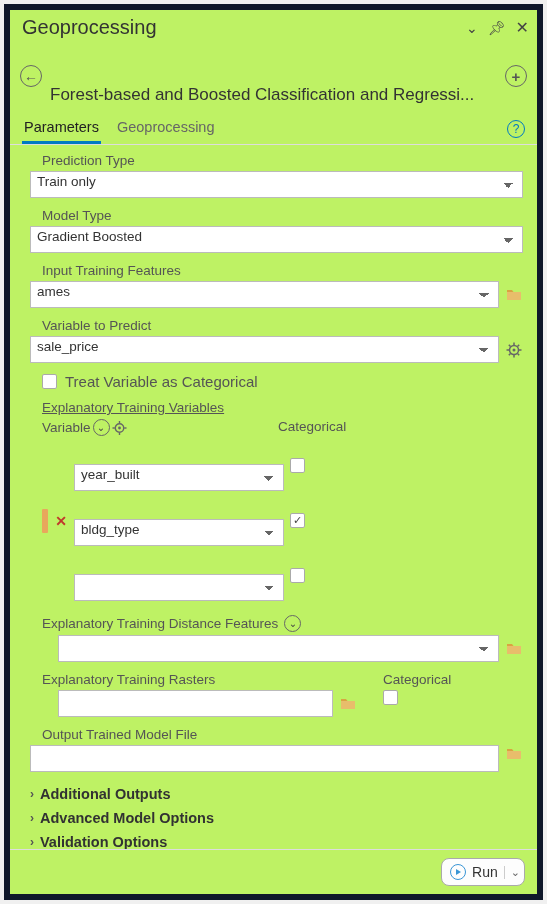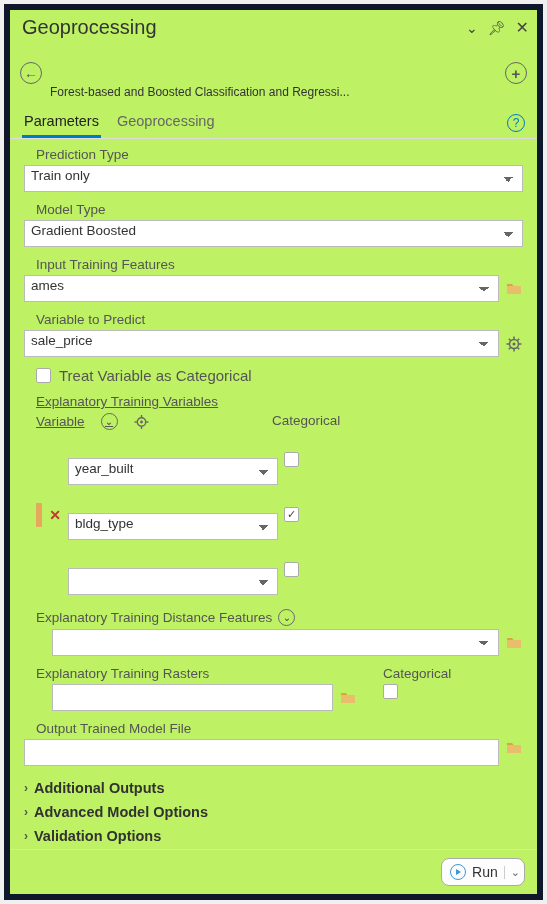--- a/index.html
+++ b/index.html
@@ -7,30 +7,30 @@
 
     .panel { background: #bef264; border: 6px solid #0f172a; width: 100%; height: 100%; display: flex; flex-direction: column; }
 
     .titlebar { display: flex; align-items: center; justify-content: space-between; padding: 6px 8px 2px 12px; }
     .titlebar h1 { font-size: 20px; font-weight: 400; color: #333; }
     .titlebar-icons { display: flex; gap: 10px; align-items: center; }
     .titlebar-icons span { cursor: pointer; color: #444; font-size: 14px; line-height: 1; }
 
     .toolname-row { display: flex; align-items: center; padding: 6px 10px 8px 10px; gap: 8px; }
     .back-btn { width: 22px; height: 22px; border: 1.5px solid #666; border-radius: 50%; display:flex; align-items:center; justify-content:center; cursor:pointer; color:#555; font-size:14px; }
-    .toolname { flex: 1; font-size: 12px; color: #333; white-space: nowrap; overflow: hidden; text-overflow: ellipsis; margin-top: 38px; }
+    .toolname { flex: 1; font-size: 17px; color: #333; white-space: nowrap; overflow: hidden; text-overflow: ellipsis; margin-top: 38px; }
     .add-btn { width: 22px; height: 22px; border: 1.5px solid #666; border-radius: 50%; display:flex; align-items:center; justify-content:center; cursor:pointer; color:#555; font-size:15px; font-weight:bold; }
 
     .tabs-row { display: flex; align-items:center; padding: 0 12px; border-bottom: 1px solid #ddd; }
     .tab { padding: 6px 2px 6px 2px; margin-right: 14px; font-size: 14.5px; color: #666; cursor: pointer; border-bottom: 3px solid transparent; }
     .tab.active { color: #222; border-bottom: 3px solid #007ac2; }
     .tabs-row .spacer { flex: 1; }
     .help-icon { width: 18px; height: 18px; border: 1.5px solid #007ac2; border-radius: 50%; color: #007ac2; font-size: 12px; display:flex; align-items:center; justify-content:center; cursor:pointer; }
 
-    .content { flex: 1; overflow-y: auto; padding: 8px 14px 8px 14px; font-size: 14px; color: #444; }
+    .content { flex: 1; overflow-y: auto; padding: 8px 14px 8px 20px; font-size: 14px; color: #444; }
 
     .field { margin-bottom: 10px; }
     .field-label { font-size: 13.5px; color: #555; margin-bottom: 3px; margin-left: 12px; }
     .select, .combo, .textbox {
       width: 100%; height: 27px; border: 1px solid #bbb; background: #fff;
       padding: 2px 6px; font-size: 13.5px; color: #333;
       appearance: none; -webkit-appearance: none;
       background-image: linear-gradient(45deg, transparent 50%, #666 50%), linear-gradient(135deg, #666 50%, transparent 50%);
       background-position: calc(100% - 14px) 11px, calc(100% - 9px) 11px;
       background-size: 5px 5px, 5px 5px;
@@ -43,21 +43,21 @@
     .folder-icon svg, .gear-icon svg { width:16px; height:16px; }
 
     .checkbox-row { display:flex; align-items:center; gap:8px; margin: 4px 0 10px 12px; }
     .checkbox { width:15px; height:15px; border:1px solid #aaa; border-radius:2px; cursor:pointer; display:flex; align-items:center; justify-content:center; font-size:11px; color:#444; background:#fff; }
     .checkbox.checked::after { content:"✓"; }
     .checkbox-label { font-size: 15px; color: #555; text-align: center; }
 
     .section-label { font-size: 13.5px; color: #555; margin-left: 12px; margin-bottom: 4px; text-decoration: underline; }
 
     .etv-header { display:flex; align-items:flex-start; margin-left:12px; margin-bottom:4px; }
-    .etv-var { width: 236px; display:flex; align-items:center; gap:16px; font-size:13.5px; color:#555;text-decoration:underline; }
+    .etv-var { width: 236px; display:flex; align-items:center; gap:2px; font-size:13.5px; color:#555; }
     .etv-cat { font-size:13.5px; color:#555; }
     .chevbtn { width:17px; height:17px; border:1.5px solid #666; border-radius:50%; display:flex; align-items:center; justify-content:center; font-size:10px; color:#444; cursor:pointer; }
 
     .etv-row { display:flex; align-items:center; gap:6px; margin-left: 12px; margin-bottom:4px; }
     .etv-row .handle { width: 6px; height: 24px; background: #e8a85c; border-radius:1px; }
     .etv-row .remove { width: 14px; color:#c0392b; font-size:14px; font-weight:bold; cursor:pointer; text-align:center; }
     .etv-row .spacer-handle { width: 6px; }
     .etv-row .spacer-remove { width: 14px; }
     .etv-row .var-select { width: 210px; margin-top: 24px; }
 

